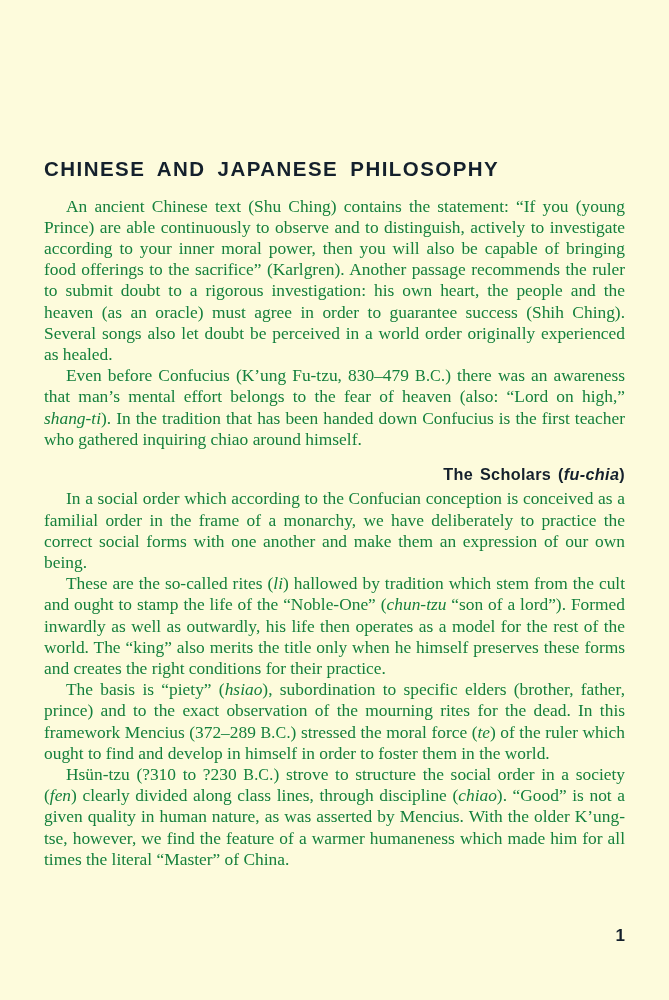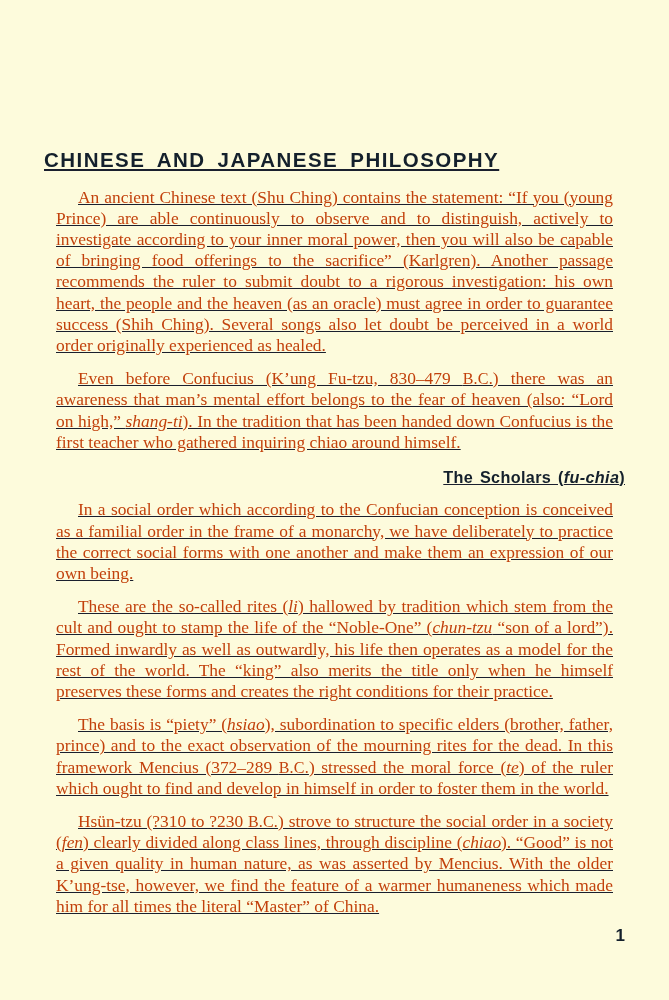--- a/index.html
+++ b/index.html
@@ -17,42 +17,41 @@
   .page {
     position: relative;
     width: 669px;
     height: 1000px;
     background: #fdfbdc;
     box-sizing: border-box;
   }
   .content {
     position: absolute;
     left: 44px;
-    top: 149px;
+    top: 158px;
     width: 581px;
-    text-decoration: underline;
   }
   .chapter-title {
     font-family: "Liberation Sans", sans-serif;
     font-weight: bold;
     font-size: 20.5px;
     letter-spacing: 1.45px;
     word-spacing: 5px;
     color: #14202c;
     margin: 0 0 15px 0;
     line-height: 1.1;
   }
   p.body-text {
-    margin: 12px;
+    margin: 0;
     font-size: 17.4px;
     line-height: 21.2px;
     text-align: justify;
     text-justify: inter-word;
     text-indent: 22px;
-    color: #c2410c;
+    color: #15803d;
     hyphens: none;
     -webkit-hyphens: none;
   }
   .section-head {
     font-family: "Liberation Sans", sans-serif;
     font-weight: bold;
     font-size: 16.2px;
     text-align: right;
     color: #14202c;
     margin: 15px 0 4px 0;

